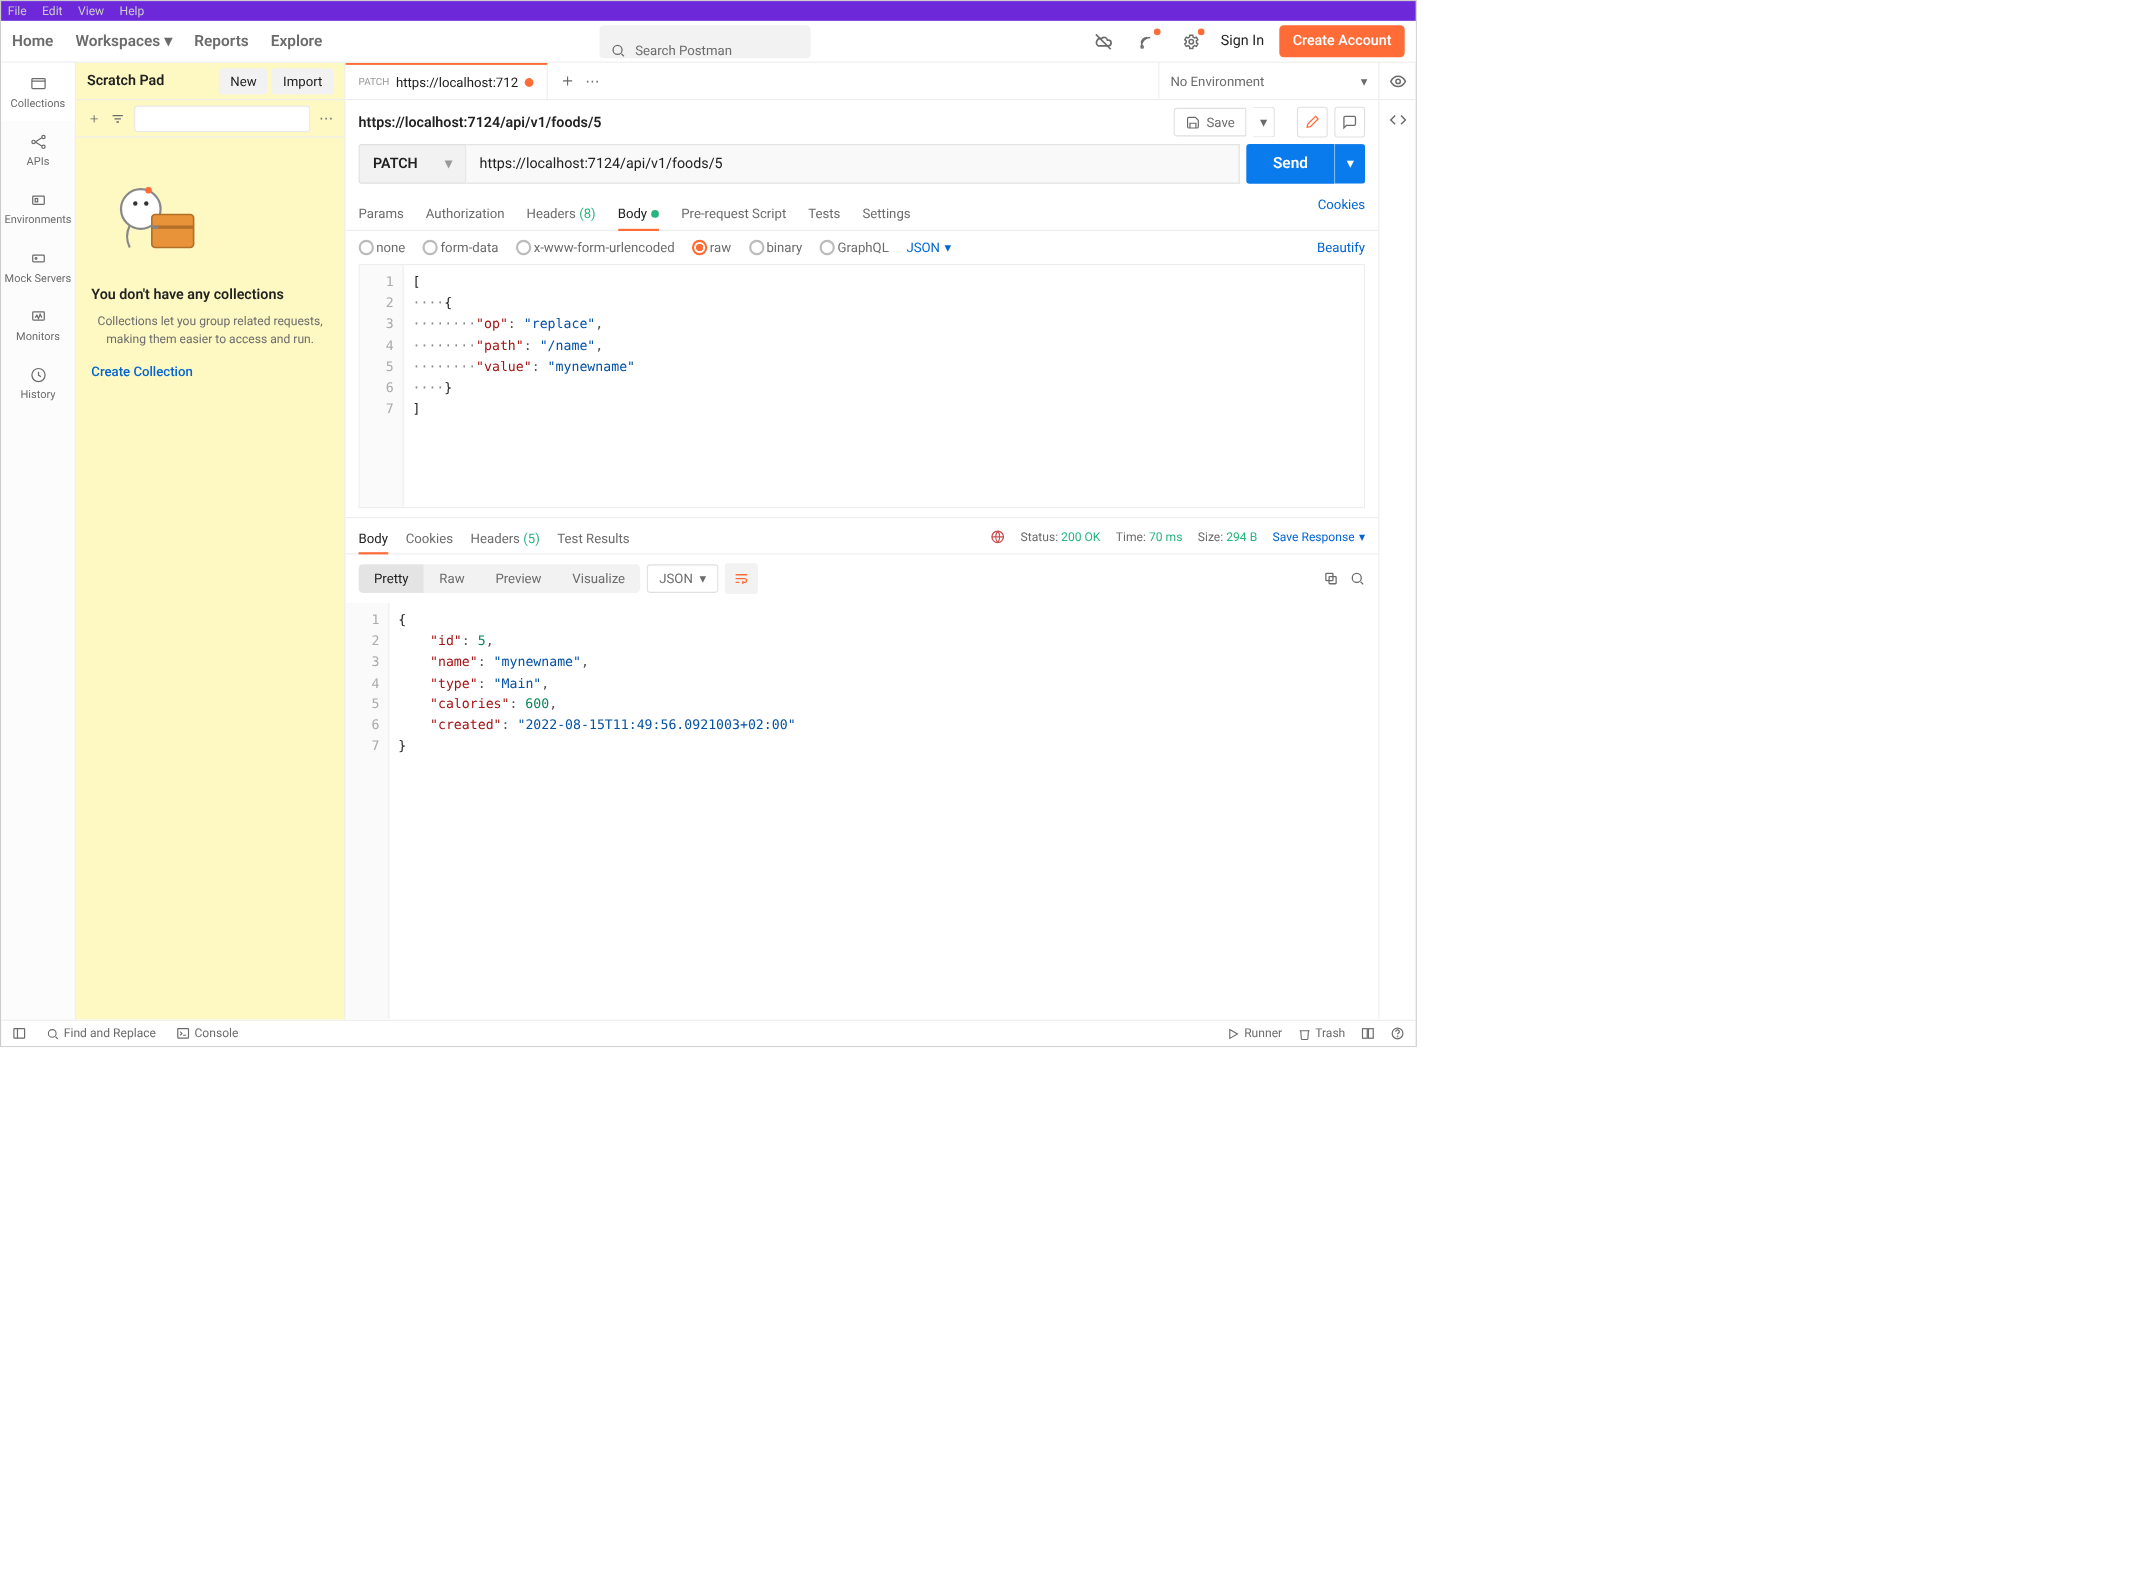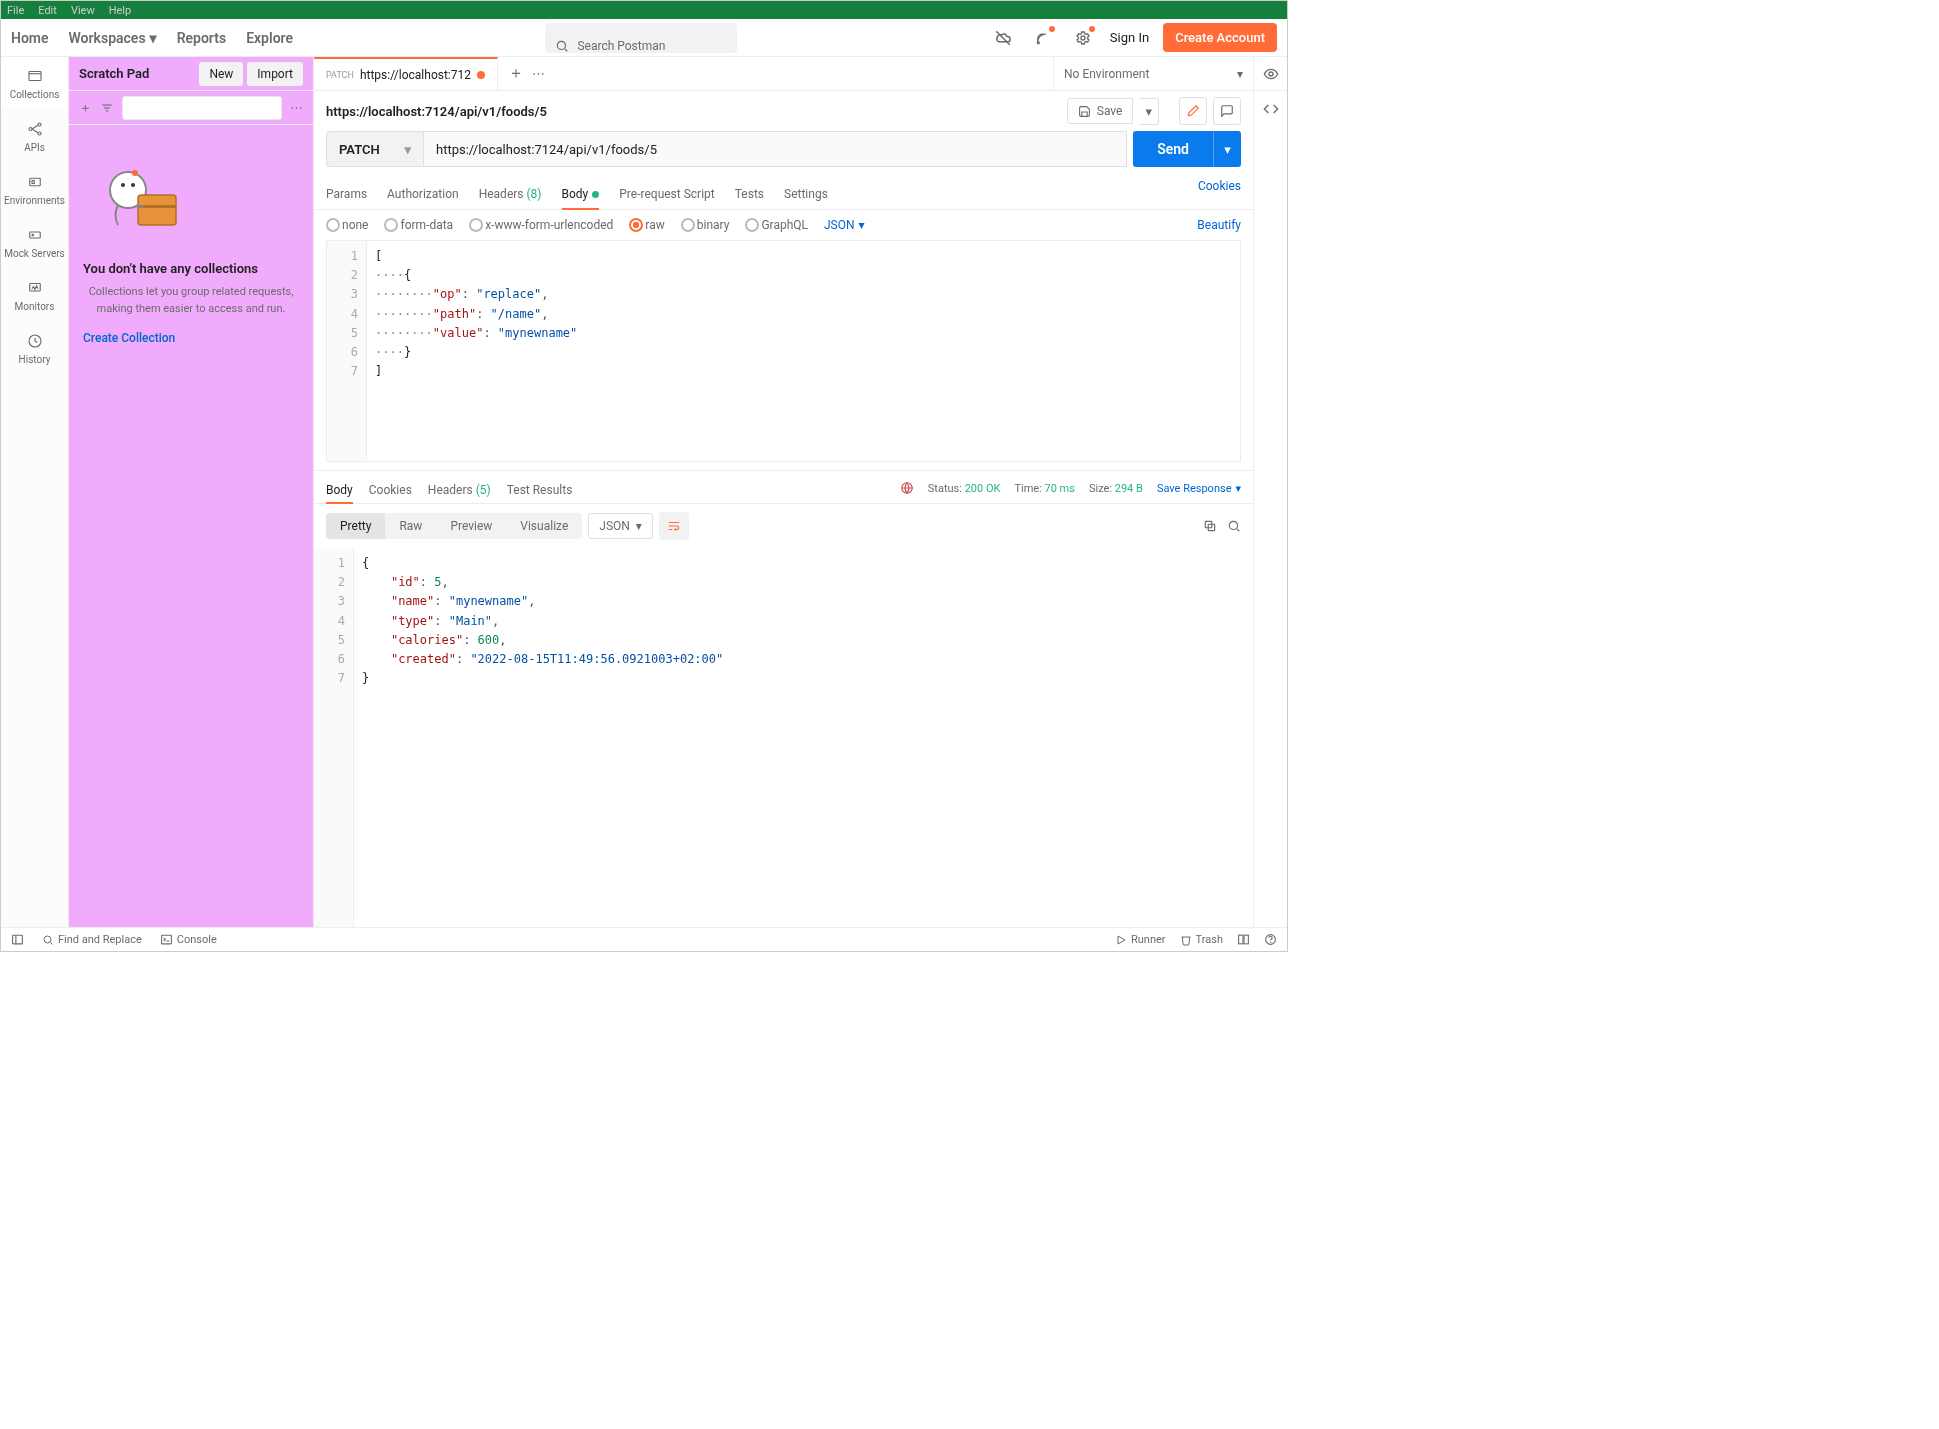--- a/index.html
+++ b/index.html
@@ -1,37 +1,37 @@
 <!DOCTYPE html>
 <html><head>
 <meta charset="utf-8">
 <style>
 * { box-sizing: border-box; margin: 0; padding: 0; }
 body { font-family: -apple-system, BlinkMacSystemFont, "Segoe UI", Roboto, sans-serif; font-size: 13px; color: #212121; background: #fff; overflow: hidden; }
 .window { width: 1288px; height: 952px; display: flex; flex-direction: column; border: 1px solid #ccc; }
 .titlebar { height: 22px; background: #fff; display: flex; align-items: center; padding: 0 6px; font-size: 11px; border-bottom: 1px solid #eee; }
 .titlebar .icon { width: 12px; height: 12px; border-radius: 50%; background: #ff6c37; margin-right: 6px; }
 .titlebar-controls { margin-left: auto; display: flex; gap: 14px; font-size: 13px; color: #555; }
-.menubar { height: 18px; background: #15803d; color: #ccc; display: flex; align-items: center; padding: 0 6px; font-size: 11px; gap: 14px; }
+.menubar { height: 18px; background: #6d28d9; color: #ccc; display: flex; align-items: center; padding: 0 6px; font-size: 11px; gap: 14px; }
 .topbar { height: 38px; background: #fff; border-bottom: 1px solid #ededed; display: flex; align-items: center; padding: 0 10px; }
 .topbar-nav { display: flex; align-items: center; gap: 20px; font-size: 14px; font-weight: 600; color: #6b6b6b; }
 .topbar-nav .item { cursor: pointer; display: flex; align-items: center; gap: 4px; }
 .search-wrap { margin-left: auto; margin-right: auto; }
 .search-box { width: 192px; height: 30px; background: #f2f2f2; border-radius: 4px; display: flex; align-items: flex-end; padding: 0 10px; color: #6b6b6b; gap: 8px; }
 .top-right { display: flex; align-items: center; gap: 14px; }
 .icon-btn { width: 26px; height: 26px; display: flex; align-items: center; justify-content: center; color: #6b6b6b; cursor: pointer; position: relative; }
 .badge { position: absolute; top: 1px; right: 1px; width: 6px; height: 6px; background: #ff6c37; border-radius: 50%; }
 .signin { font-size: 13px; color: #212121; cursor: pointer; }
 .create-btn { background: #ff6c37; color: #fff; padding: 7px 12px; border-radius: 4px; font-size: 13px; cursor: pointer; font-weight: 500; }
 .body-row { flex: 1; display: flex; overflow: hidden; }
 .leftrail { width: 68px; background: #fcfcfc; border-right: 1px solid #ededed; display: flex; flex-direction: column; }
 .rail-item { display: flex; flex-direction: column; align-items: center; padding: 10px 0; font-size: 10px; color: #6b6b6b; cursor: pointer; gap: 4px; }
 .rail-item.active { background: #fff; }
 .rail-icon { width: 18px; height: 18px; display: flex; align-items: center; justify-content: center; }
-.sidepanel { width: 245px; border-right: 1px solid #ededed; display: flex; flex-direction: column; background: #f0abfc; }
+.sidepanel { width: 245px; border-right: 1px solid #ededed; display: flex; flex-direction: column; background: #fef9c3; }
 .side-header { height: 34px; display: flex; align-items: center; padding: 0 10px; border-bottom: 1px solid #ededed; }
 .side-title { font-weight: 600; font-size: 13px; }
 .side-actions { margin-left: auto; display: flex; gap: 4px; }
 .side-btn { background: #f2f2f2; padding: 5px 10px; border-radius: 3px; font-size: 12px; cursor: pointer; }
 .side-toolbar { height: 34px; display: flex; align-items: center; padding: 0 10px; gap: 8px; border-bottom: 1px solid #ededed; }
 .side-search { flex: 1; height: 24px; border: 1px solid #e8e8e8; border-radius: 3px; padding: 0 8px; font-size: 12px; color: #999; display: flex; align-items: center; background: #fff; }
 .empty-state { flex: 1; display: flex; flex-direction: column; align-items: flex-start; padding: 20px 14px; text-align: center; }
 .empty-illus { width: 110px; height: 90px; margin: 10px 0 16px; position:relative; }
 .empty-title { font-weight: 600; font-size: 13px; margin-bottom: 8px; }
 .empty-desc { font-size: 11px; color: #6b6b6b; line-height: 1.5; margin-bottom: 14px; }

